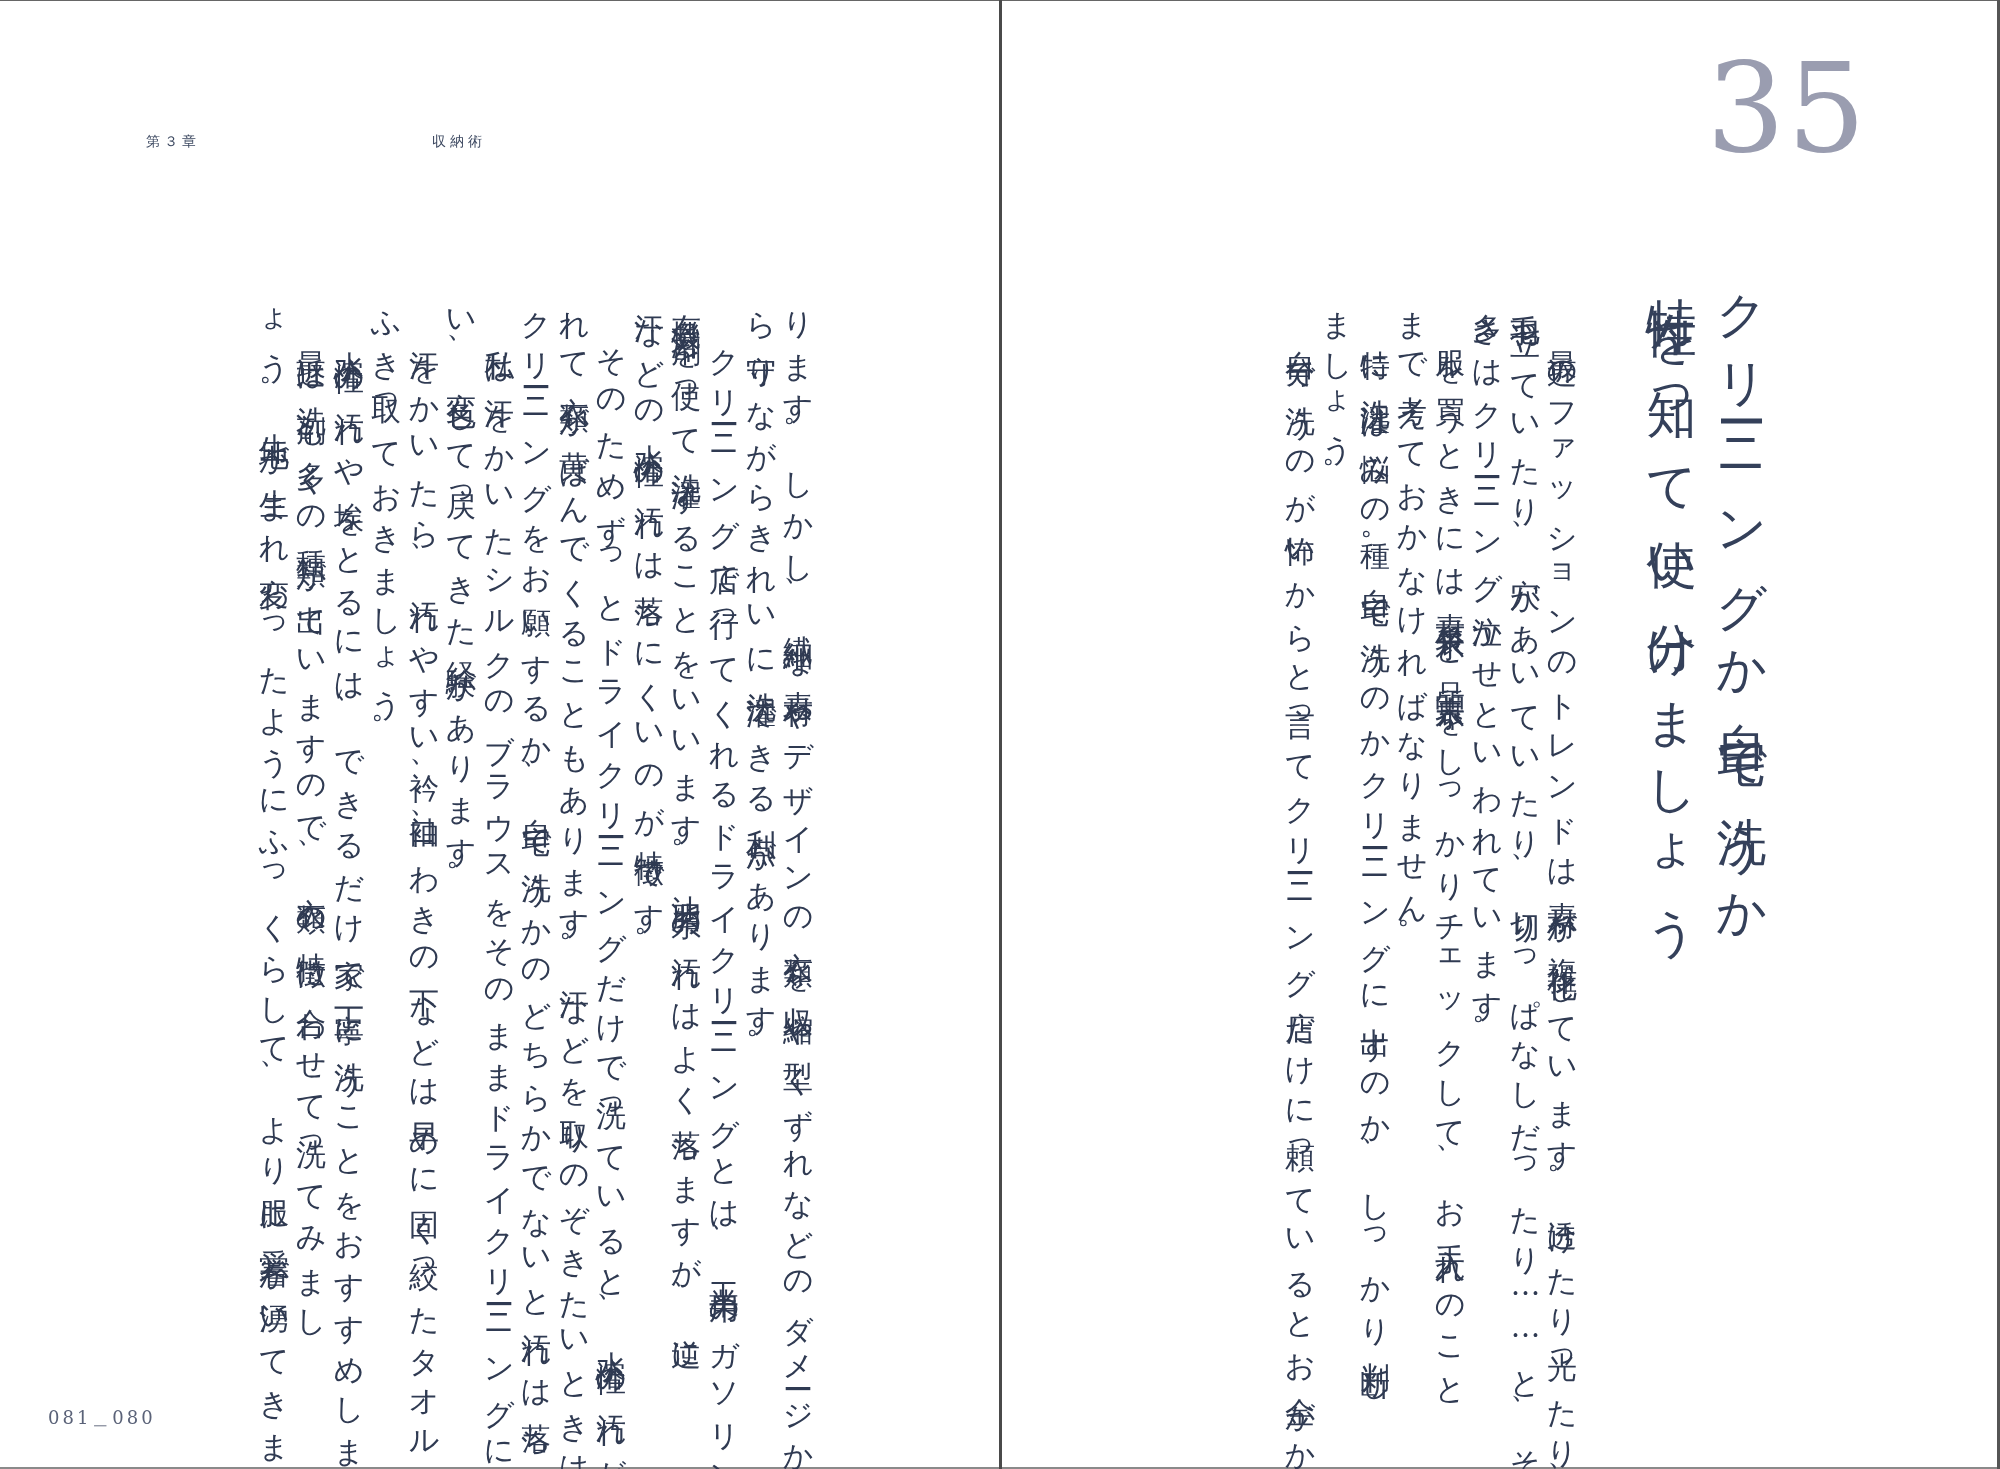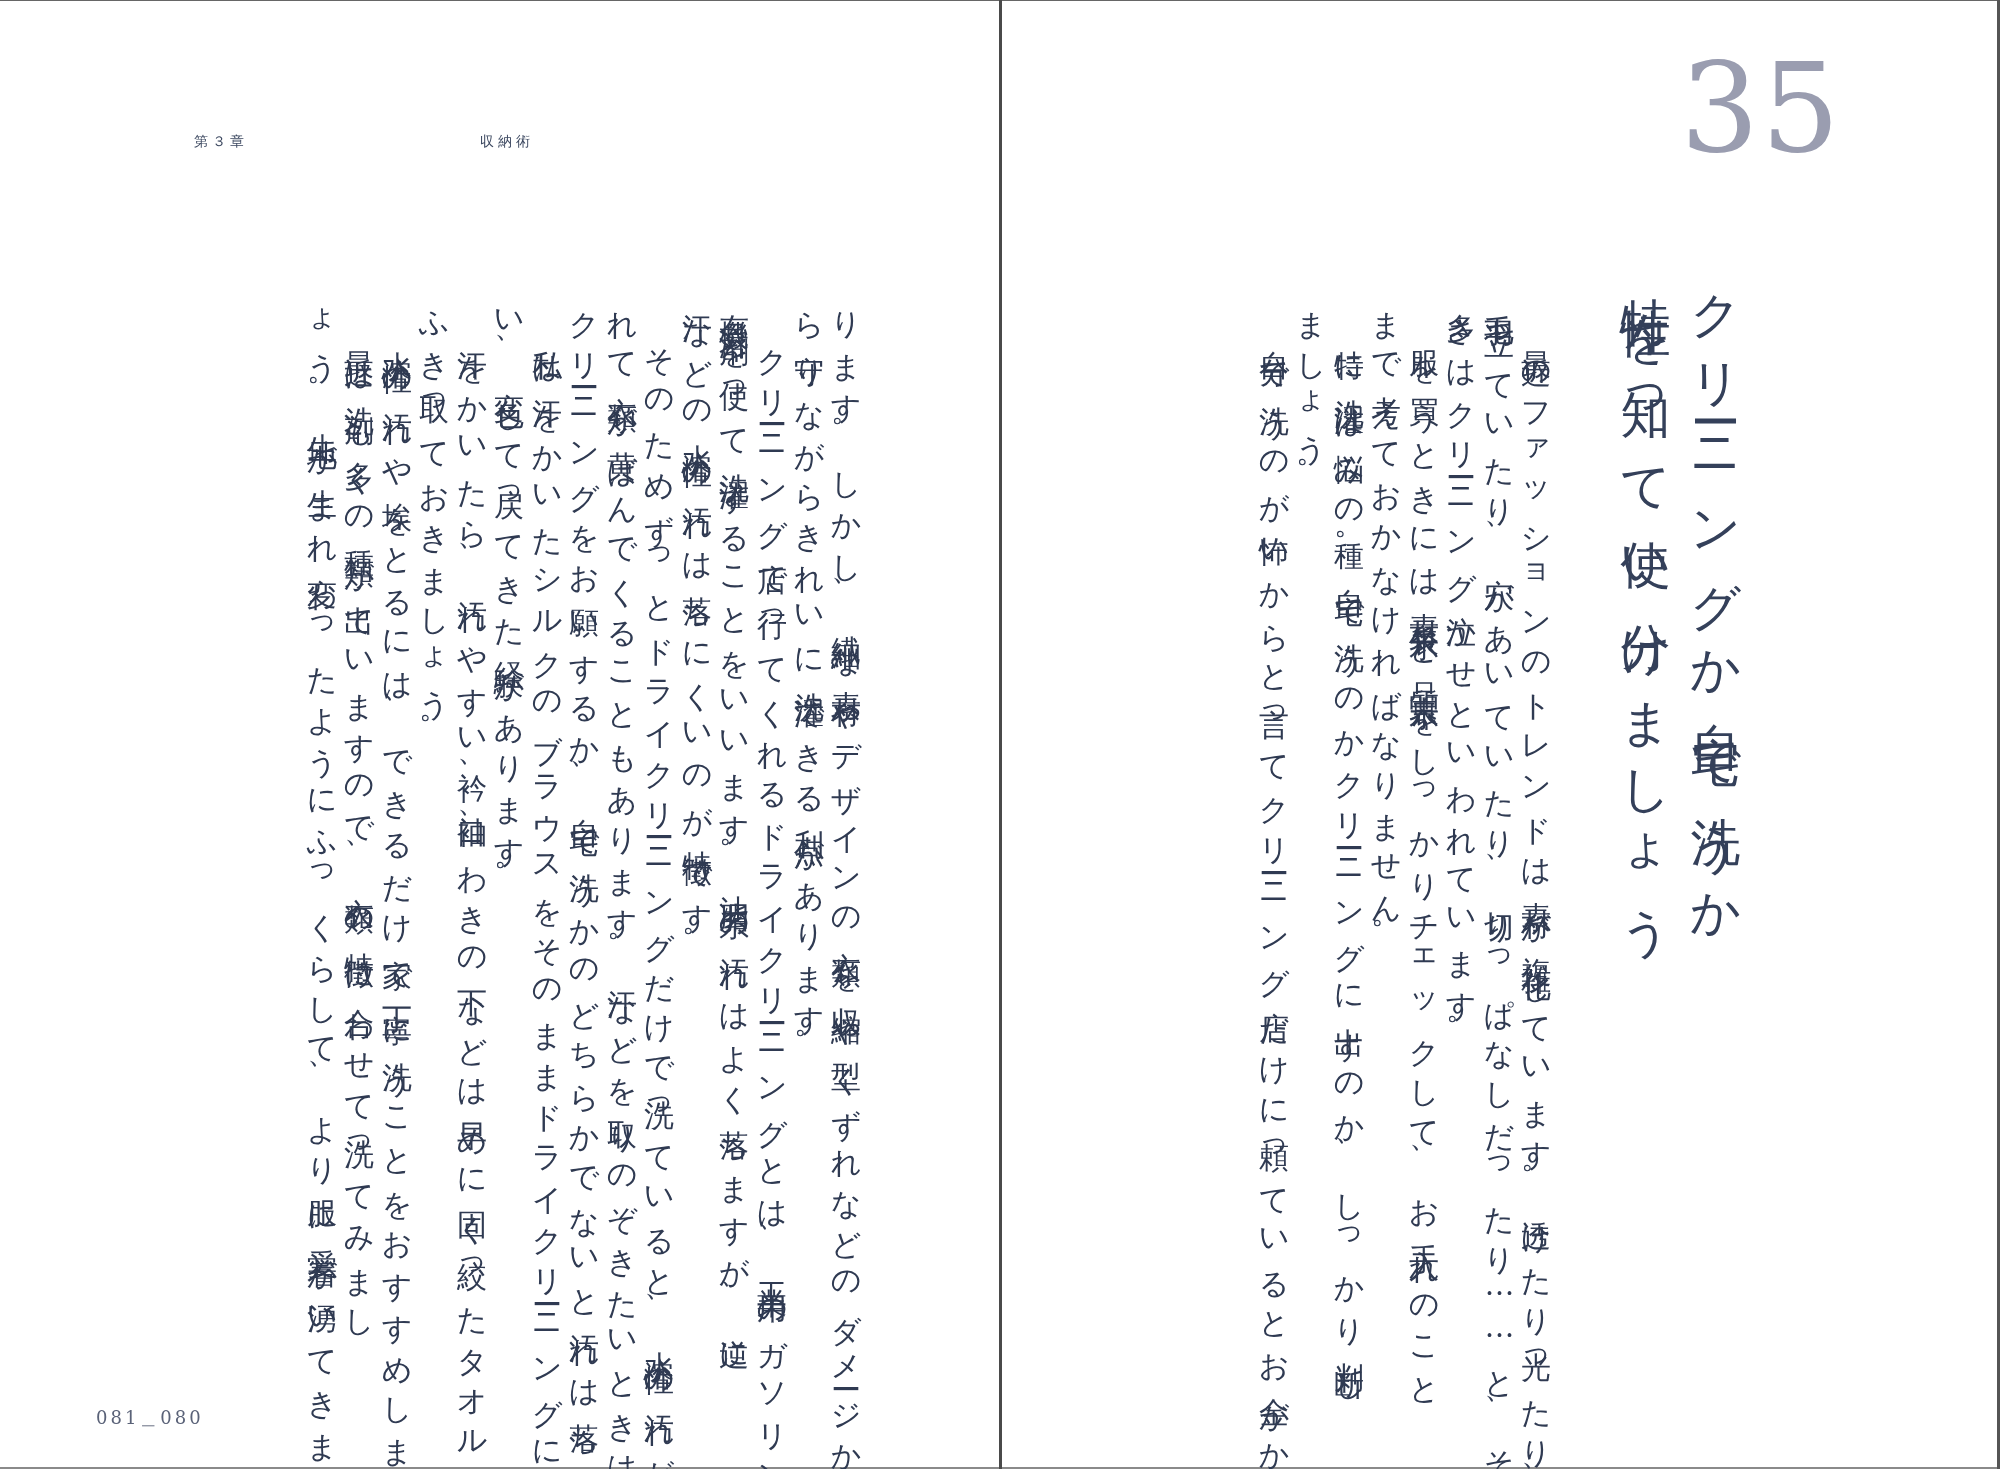--- a/index.html
+++ b/index.html
@@ -2,23 +2,23 @@
 <html><head>
 <meta charset="utf-8">
 <style>
   html, body { margin: 0; padding: 0; background: #ffffff; }
   body { width: 2000px; height: 1469px; position: relative; overflow: hidden;
          font-family: "DejaVu Serif", "Liberation Serif", serif; color: #2f3a52; }
   .frame-top { position: absolute; left: 0; top: 0; width: 2000px; height: 1px; background: #666; }
   .frame-bottom { position: absolute; left: 0; top: 1467px; width: 2000px; height: 2px; background: #8a8a8a; }
   .frame-right { position: absolute; left: 1997px; top: 0; width: 3px; height: 1469px; background: #555; }
   .gutter { position: absolute; left: 999px; top: 0; width: 3px; height: 1469px; background: #4a4a4a; }
-  .page { position: absolute; top: 0; height: 1469px; margin-left: 48px; }
+  .page { position: absolute; top: 0; height: 1469px; }
   .page-left { left: 0; width: 999px; }
-  .page-right { left: 962px; width: 872px; }
+  .page-right { left: 1036px; width: 872px; }
 
   .running-head { position: absolute; top: 133px; font-family: "DejaVu Sans", "Liberation Sans", sans-serif;
                   font-size: 14px; letter-spacing: 4px; color: #3c4860; }
   .chapter-label { left: 146px; }
   .section-label { left: 432px; }
 
   .folio { position: absolute; left: 48px; top: 1406px; font-family: "DejaVu Serif", serif;
            font-size: 18px; letter-spacing: 3px; color: #5a6278; }
 
   .item-number { position: absolute; right: 40px; top: 46px; font-family: "DejaVu Serif", "Liberation Serif", serif;

